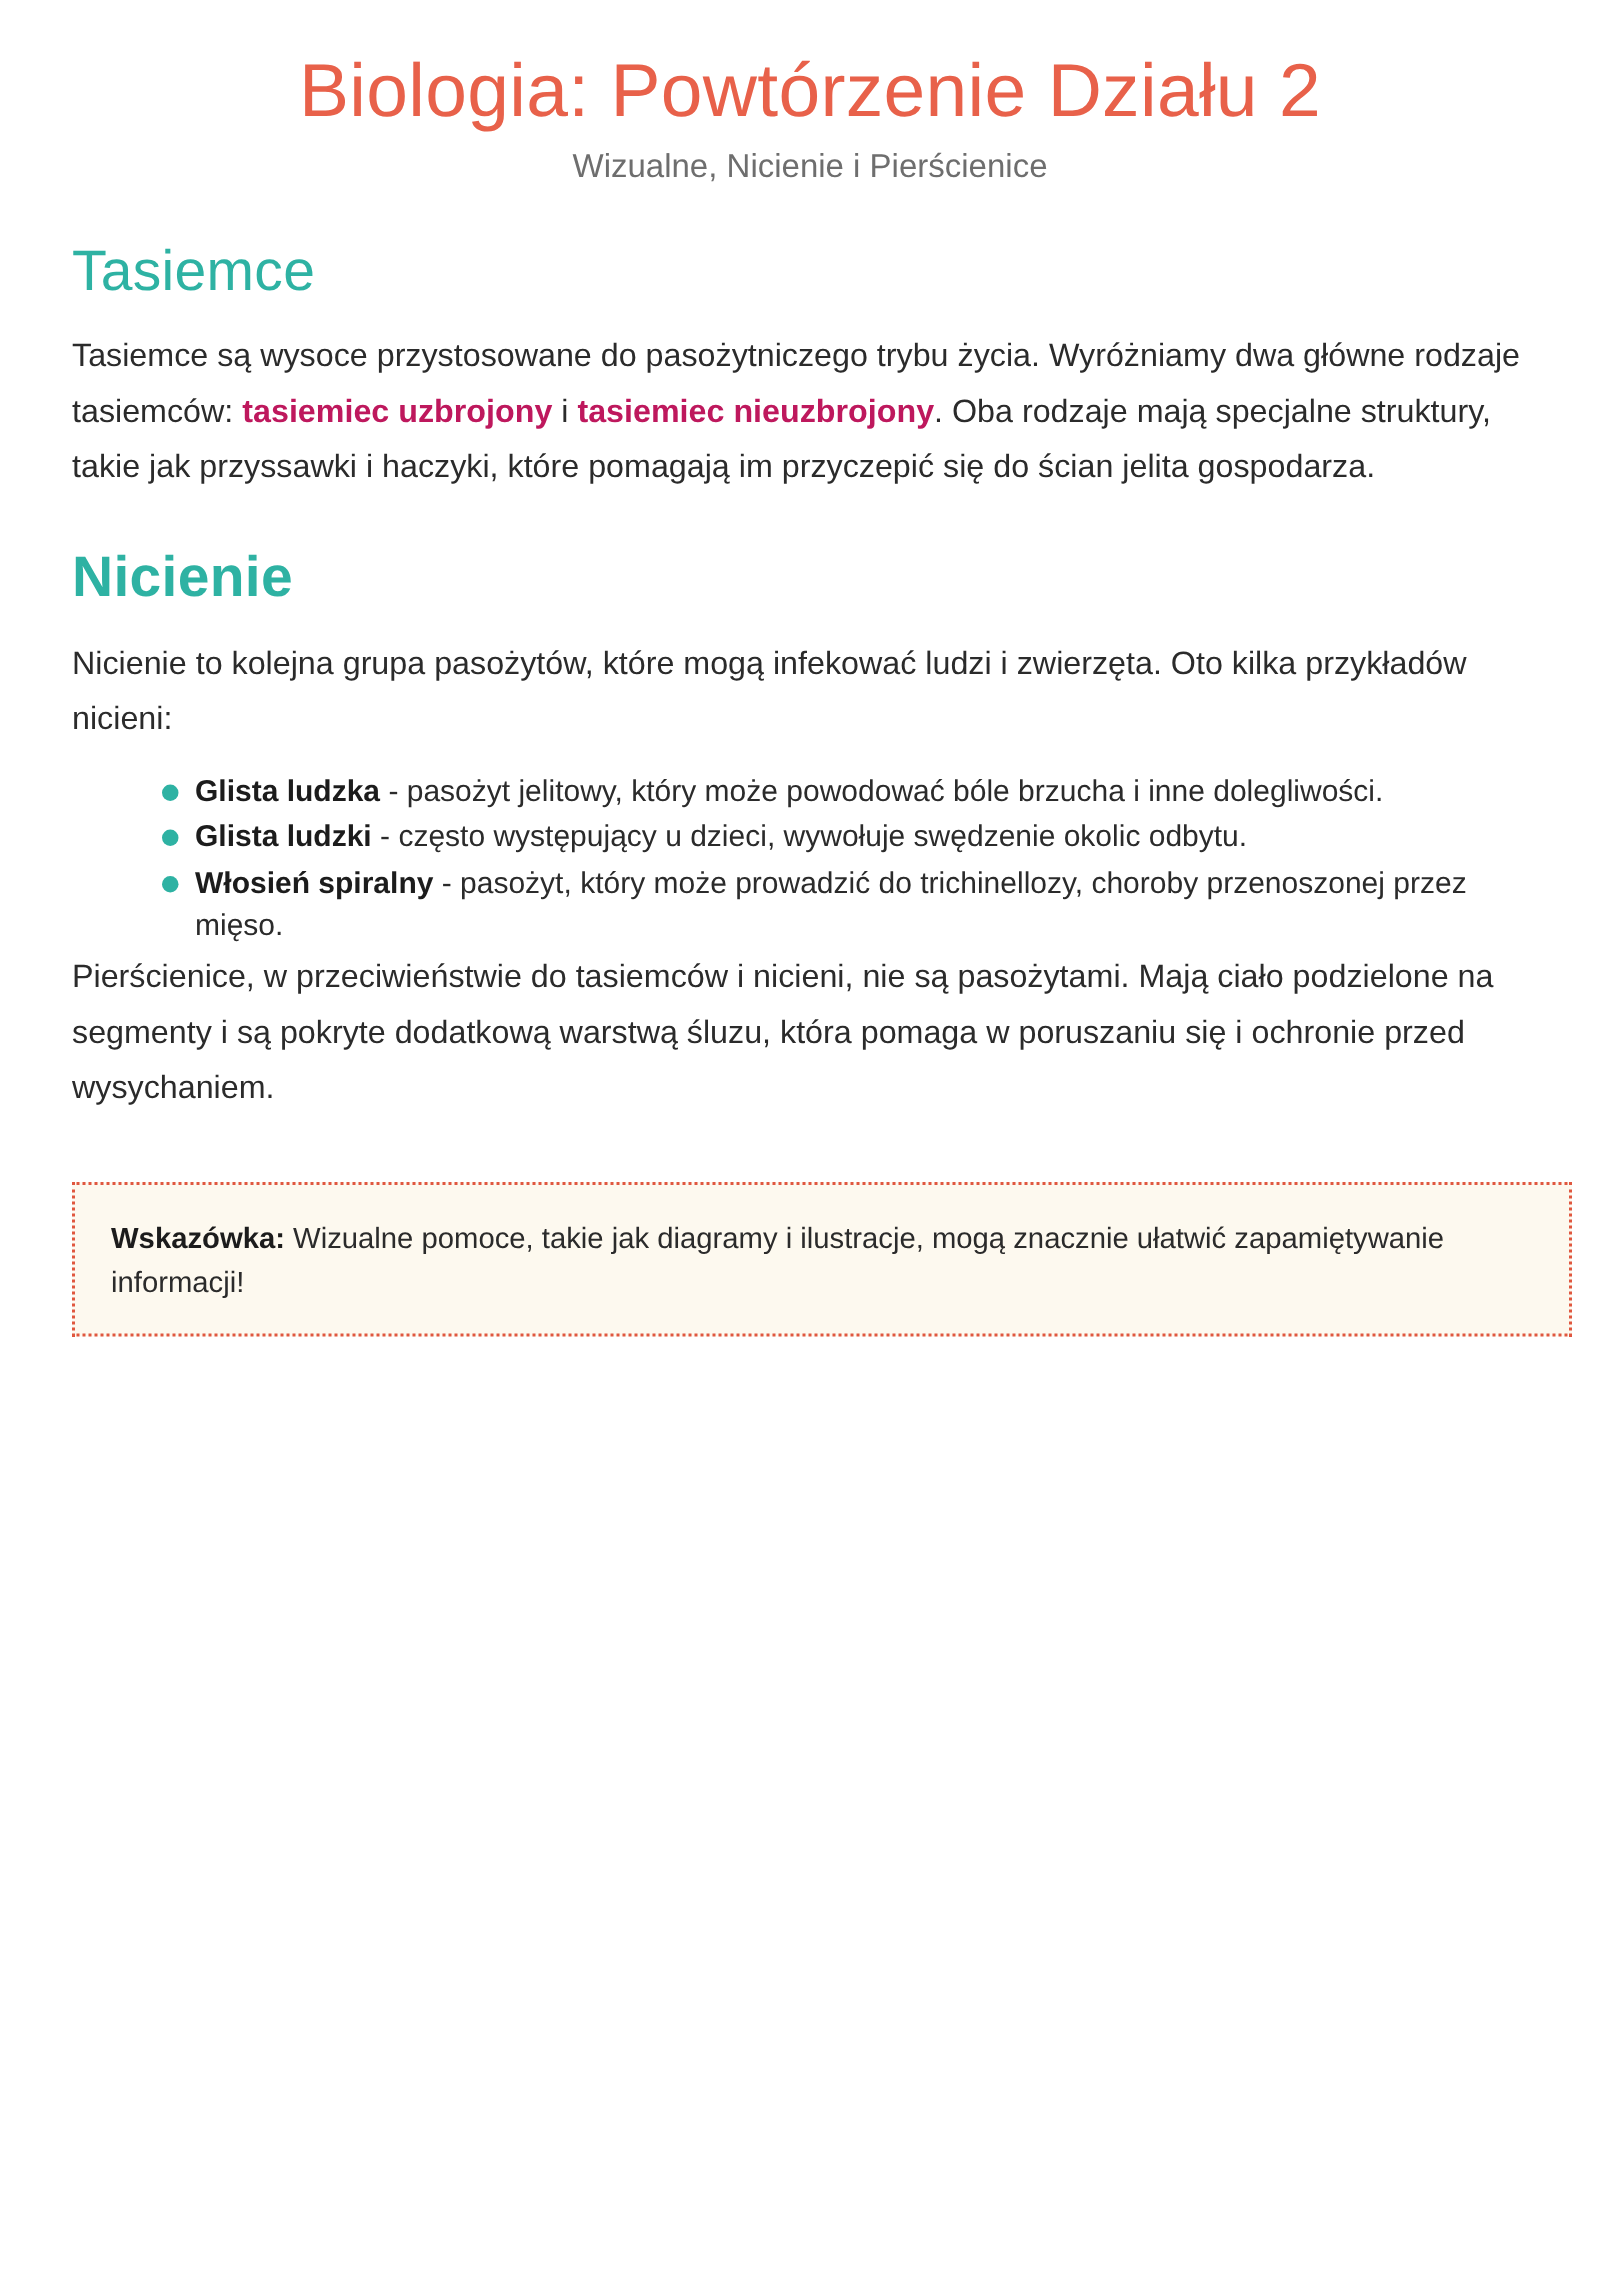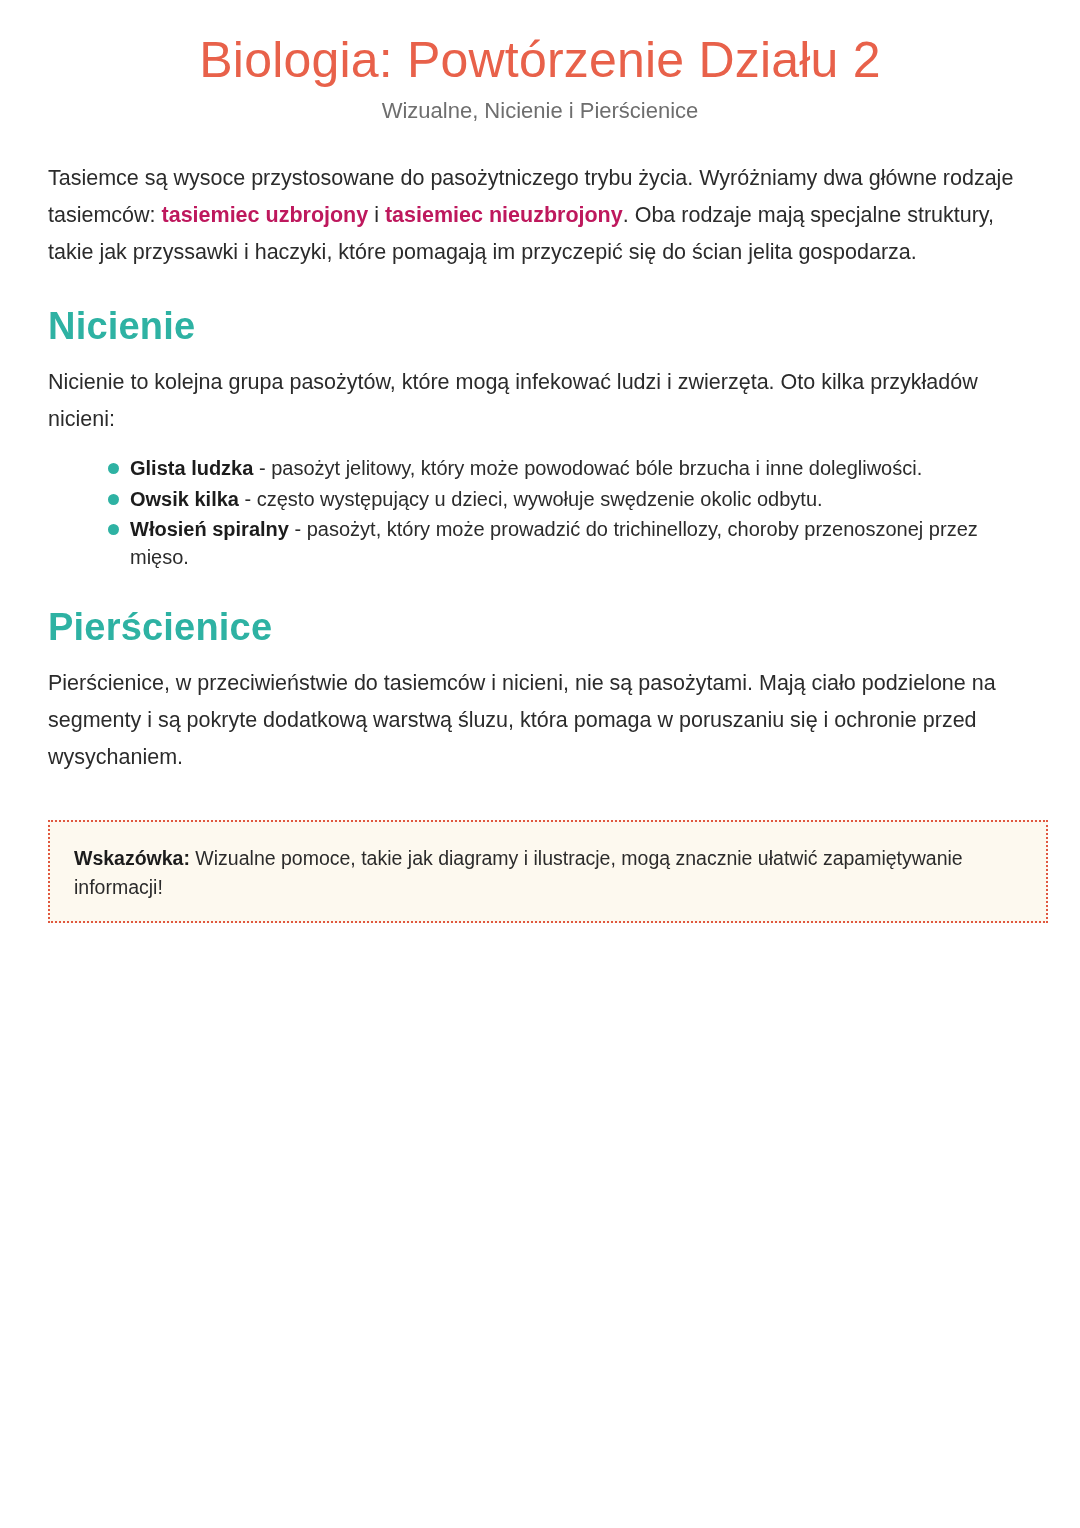--- a/index.html
+++ b/index.html
@@ -135,41 +135,41 @@
 <div class="page">
 
   <header class="doc-header">
     <h1 class="doc-title">Biologia: Powtórzenie Działu 2</h1>
     <p class="doc-subtitle">Wizualne, Nicienie i Pierścienice</p>
   </header>
 
   <main class="content">
 
     <section class="section">
+      <h2 class="section-heading">Tasiemce</h2>
       <p class="para"><span>Tasiemce są wysoce przystosowane do pasożytniczego trybu życia. Wyróżniamy dwa główne rodzaje tasiemców: </span><span class="bold">tasiemiec uzbrojony</span><span> i </span><span class="bold">tasiemiec nieuzbrojony</span><span>. Oba rodzaje mają specjalne struktury, takie jak przyssawki i haczyki, które pomagają im przyczepić się do ścian jelita gospodarza.</span></p>
     </section>
 
     <section class="section">
       <h2 class="section-heading">Nicienie</h2>
       <p class="para">Nicienie to kolejna grupa pasożytów, które mogą infekować ludzi i zwierzęta. Oto kilka przykładów nicieni:</p>
       <ul class="bullet-list">
         <li class="bullet-item">
           <span class="bullet-dot"></span><span class="bullet-term">Glista ludzka</span><span> - pasożyt jelitowy, który może powodować bóle brzucha i inne dolegliwości.</span>
         </li>
         <li class="bullet-item">
-          <span class="bullet-dot"></span><span class="bullet-term">Owsik kilka</span><span> - często występujący u dzieci, wywołuje swędzenie okolic odbytu.</span>
+          <span class="bullet-dot"></span><span class="bullet-term">Glista ludzki</span><span> - często występujący u dzieci, wywołuje swędzenie okolic odbytu.</span>
         </li>
         <li class="bullet-item">
           <span class="bullet-dot"></span><span class="bullet-term">Włosień spiralny</span><span> - pasożyt, który może prowadzić do trichinellozy, choroby przenoszonej przez mięso.</span>
         </li>
       </ul>
     </section>
 
     <section class="section">
-      <h2 class="section-heading">Pierścienice</h2>
       <p class="para">Pierścienice, w przeciwieństwie do tasiemców i nicieni, nie są pasożytami. Mają ciało podzielone na segmenty i są pokryte dodatkową warstwą śluzu, która pomaga w poruszaniu się i ochronie przed wysychaniem.</p>
     </section>
 
     <aside class="tip-box">
       <p class="tip-text"><span class="tip-label">Wskazówka:</span><span> Wizualne pomoce, takie jak diagramy i ilustracje, mogą znacznie ułatwić zapamiętywanie informacji!</span></p>
     </aside>
 
   </main>
 </div>
 

